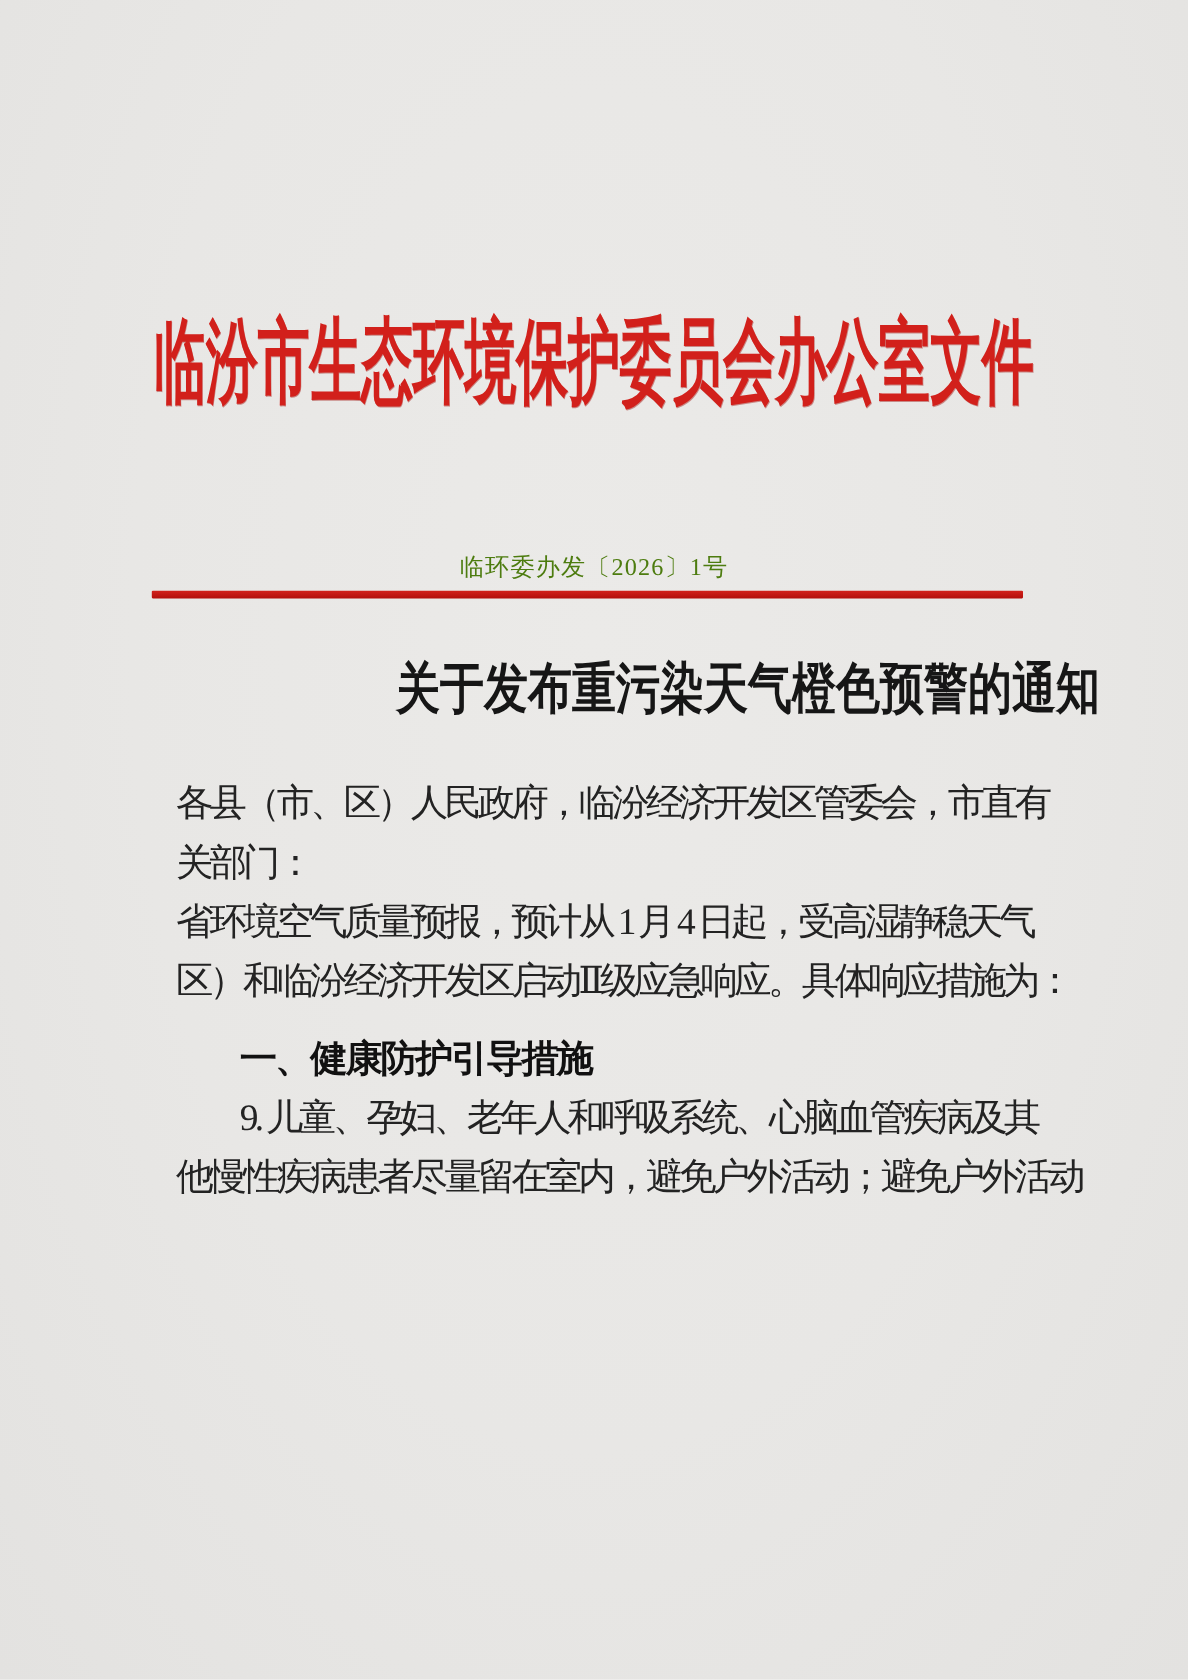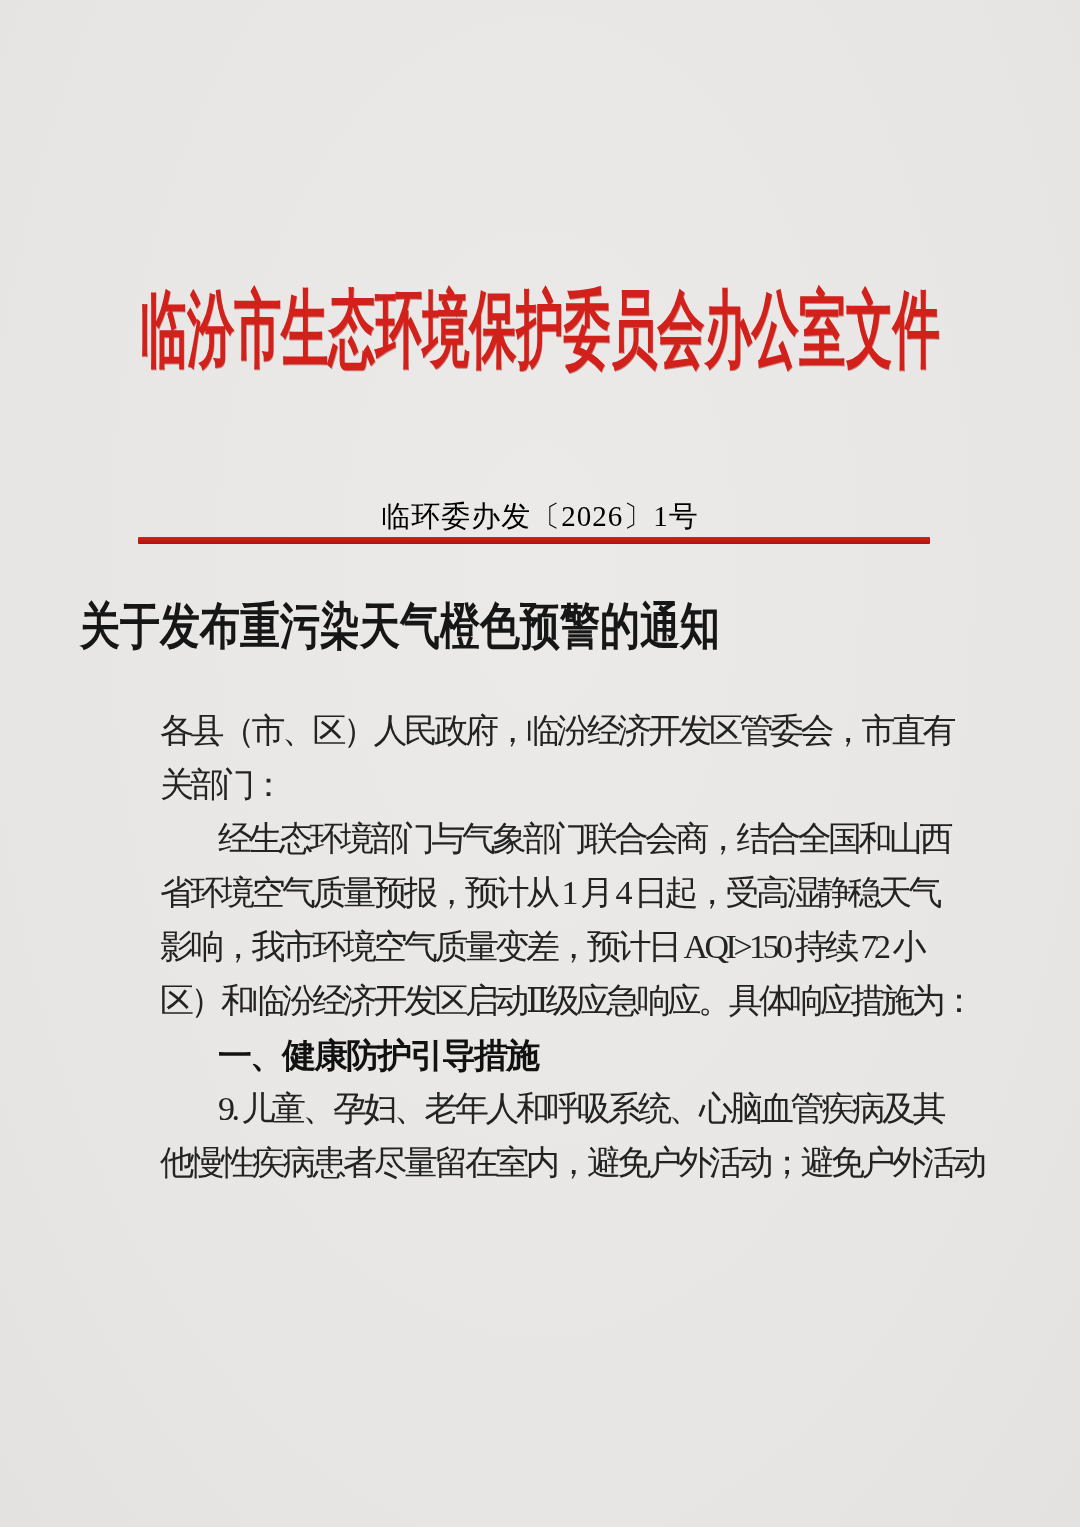--- a/index.html
+++ b/index.html
@@ -37,43 +37,43 @@
     transform-origin: 50% 50%;
     text-shadow: 1px 1px 0 rgba(160, 20, 15, 0.45);
   }
   
   .doc-number {
     position: absolute;
     top: 498px;
     left: 0;
     width: 1080px;
     text-align: center;
-    font-size: 29px;
+    font-size: 22px;
     line-height: 36px;
-    color: #000000;
+    color: #4d7c0f;
     letter-spacing: 1px;
   }
   
   .red-line {
     position: absolute;
     top: 537px;
     left: 138px;
     width: 792px;
     height: 7px;
     background: linear-gradient(#d2221c, #b30f0b);
     border-radius: 1px;
   }
   
   .title-wrap {
     position: absolute;
     top: 596px;
     left: 0;
     width: 1080px;
     display: flex;
-    justify-content: flex-start;
+    justify-content: flex-end;
   }
   .doc-title {
     font-size: 50px;
     line-height: 60px;
     font-weight: bold;
     color: #161616;
     white-space: nowrap;
     transform: scaleX(0.8);
     transform-origin: 50% 50%;
   }
@@ -92,20 +92,21 @@
     white-space: nowrap;
   }
   .line.indent {
     padding-left: 58px;
   }
   .line.heading {
     font-family: "Liberation Sans", "DejaVu Sans", sans-serif;
     font-weight: bold;
     letter-spacing: -2px;
     color: #111;
+    margin-top: 16px;
   }
 </style>
 </head>
 <body>
 
 <div class="page">
 
   <div class="header-wrap">
     <div class="header-title">临汾市生态环境保护委员会办公室文件</div>
   </div>
@@ -114,22 +115,20 @@
 
   <div class="red-line"></div>
 
   <div class="title-wrap">
     <div class="doc-title">关于发布重污染天气橙色预警的通知</div>
   </div>
 
   <div class="body-block">
     <div class="line">各县（市、区）人民政府，临汾经济开发区管委会，市直有</div>
     <div class="line">关部门：</div>
-    <div class="line indent">经生态环境部门与气象部门联合会商，结合全国和山西</div>
     <div class="line">省环境空气质量预报，预计从 1 月 4 日起，受高湿静稳天气</div>
-    <div class="line">影响，我市环境空气质量变差，预计日 AQI&gt;150 持续 72 小</div>
     <div class="line">区）和临汾经济开发区启动Ⅱ级应急响应。具体响应措施为：</div>
     <div class="line indent heading">一、健康防护引导措施</div>
     <div class="line indent">9. 儿童、孕妇、老年人和呼吸系统、心脑血管疾病及其</div>
     <div class="line">他慢性疾病患者尽量留在室内，避免户外活动；避免户外活动</div>
   </div>
 
 </div>
 
 </body></html>

